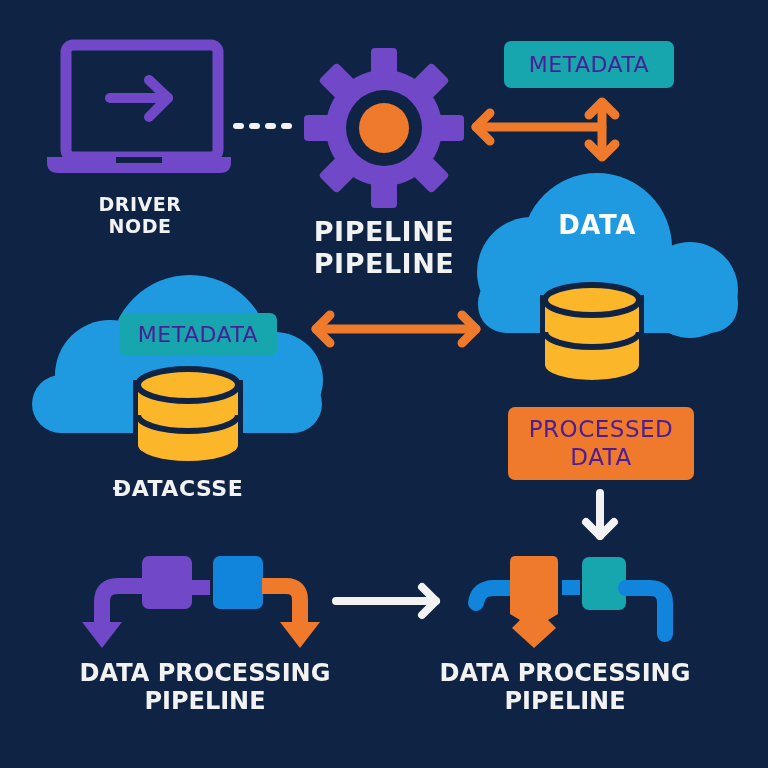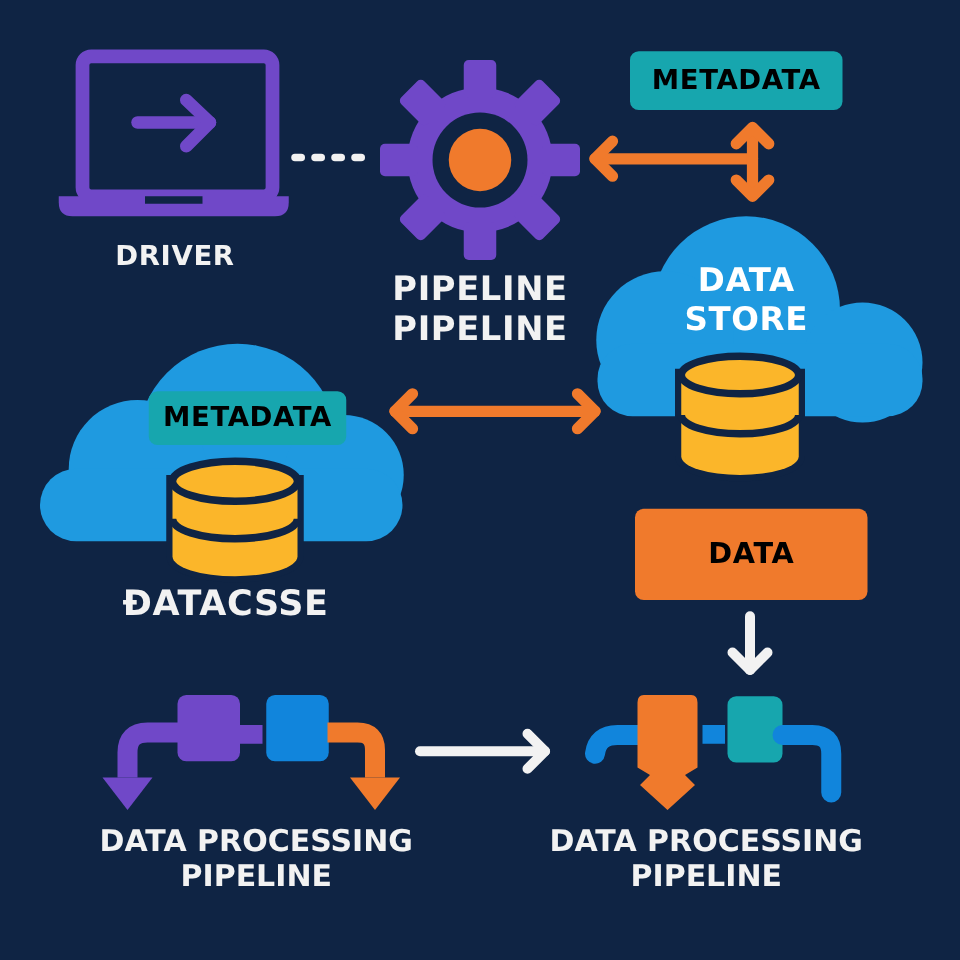--- a/index.html
+++ b/index.html
@@ -8,21 +8,21 @@
     background: #0f2444;
     font-family: "DejaVu Sans", "Liberation Sans", sans-serif;
     position: relative;
   }
   svg.layer { position: absolute; left: 0; top: 0; }
   .label {
     position: absolute; color: #f2f2f2; font-weight: bold;
     text-align: center; line-height: 1.18; letter-spacing: 0.5px;
   }
   .tag {
-    position: absolute; color: #000000; font-weight: bold;
+    position: absolute; color: #4c1d95; font-weight: normal;
     display: flex; align-items: center; justify-content: center;
     border-radius: 7px; letter-spacing: 0.5px;
   }
 </style>
 </head>
 <body>
 
 <svg class="layer" width="768" height="768">
   <g>
     <rect x="66" y="45" width="152" height="112" rx="7" fill="none" stroke="#7048c8" stroke-width="11"></rect>
@@ -119,41 +119,42 @@
 
   <g>
     <path d="M476 603 Q478 588 494 588 H515" stroke="#1185dc" stroke-width="16" stroke-linecap="round" fill="none"></path>
     <path d="M515 556 H553 Q558 556 558 562 V614 L548 620 L556 628 L534 648 L512 628 L520 620 L510 614 V562 Q510 556 515 556 Z" fill="#f07a2c"></path>
     <rect x="562" y="580" width="18" height="15" fill="#1185dc"></rect>
     <rect x="582" y="557" width="44" height="53" rx="7" fill="#17a6ae"></rect>
     <path d="M626 588 H650 Q665 588 665 603 V634" stroke="#1185dc" stroke-width="16" stroke-linecap="round" fill="none"></path>
   </g>
 </svg>
 
-<div class="label" style="left:50px; top:193px; width:180px; font-size:22px;">
+<div class="label" style="left:50px; top:193px; width:180px; font-size:19px;">
   <div>DRIVER</div>
+  <div>NODE</div>
 </div>
 
 <div class="label" style="left:284px; top:216px; width:200px; font-size:27px;">
   <div>PIPELINE</div>
   <div>PIPELINE</div>
 </div>
 
 <div class="tag" style="left:504px; top:41px; width:170px; height:47px; background:#17a6ae; font-size:22px;">METADATA</div>
 
 <div class="label" style="left:527px; top:210px; width:140px; font-size:26px; color:#ffffff;">
   <div>DATA</div>
-  <div>STORE</div>
 </div>
 
 <div class="tag" style="left:119px; top:313px; width:158px; height:43px; background:#17a6ae; font-size:22px;">METADATA</div>
 
-<div class="label" style="left:98px; top:466px; width:160px; font-size:28px;">ÐATACSSE</div>
+<div class="label" style="left:98px; top:476px; width:160px; font-size:22px;">ÐATACSSE</div>
 
 <div class="tag" style="left:508px; top:407px; width:186px; height:73px; background:#f07a2c; font-size:23px; flex-direction:column; line-height:1.2;">
+  <div>PROCESSED</div>
   <div>DATA</div>
 </div>
 
 <div class="label" style="left:60px; top:659px; width:290px; font-size:24px; letter-spacing:0;">
   <div>DATA PROCESSING</div>
   <div>PIPELINE</div>
 </div>
 
 <div class="label" style="left:420px; top:659px; width:290px; font-size:24px; letter-spacing:0;">
   <div>DATA PROCESSING</div>

